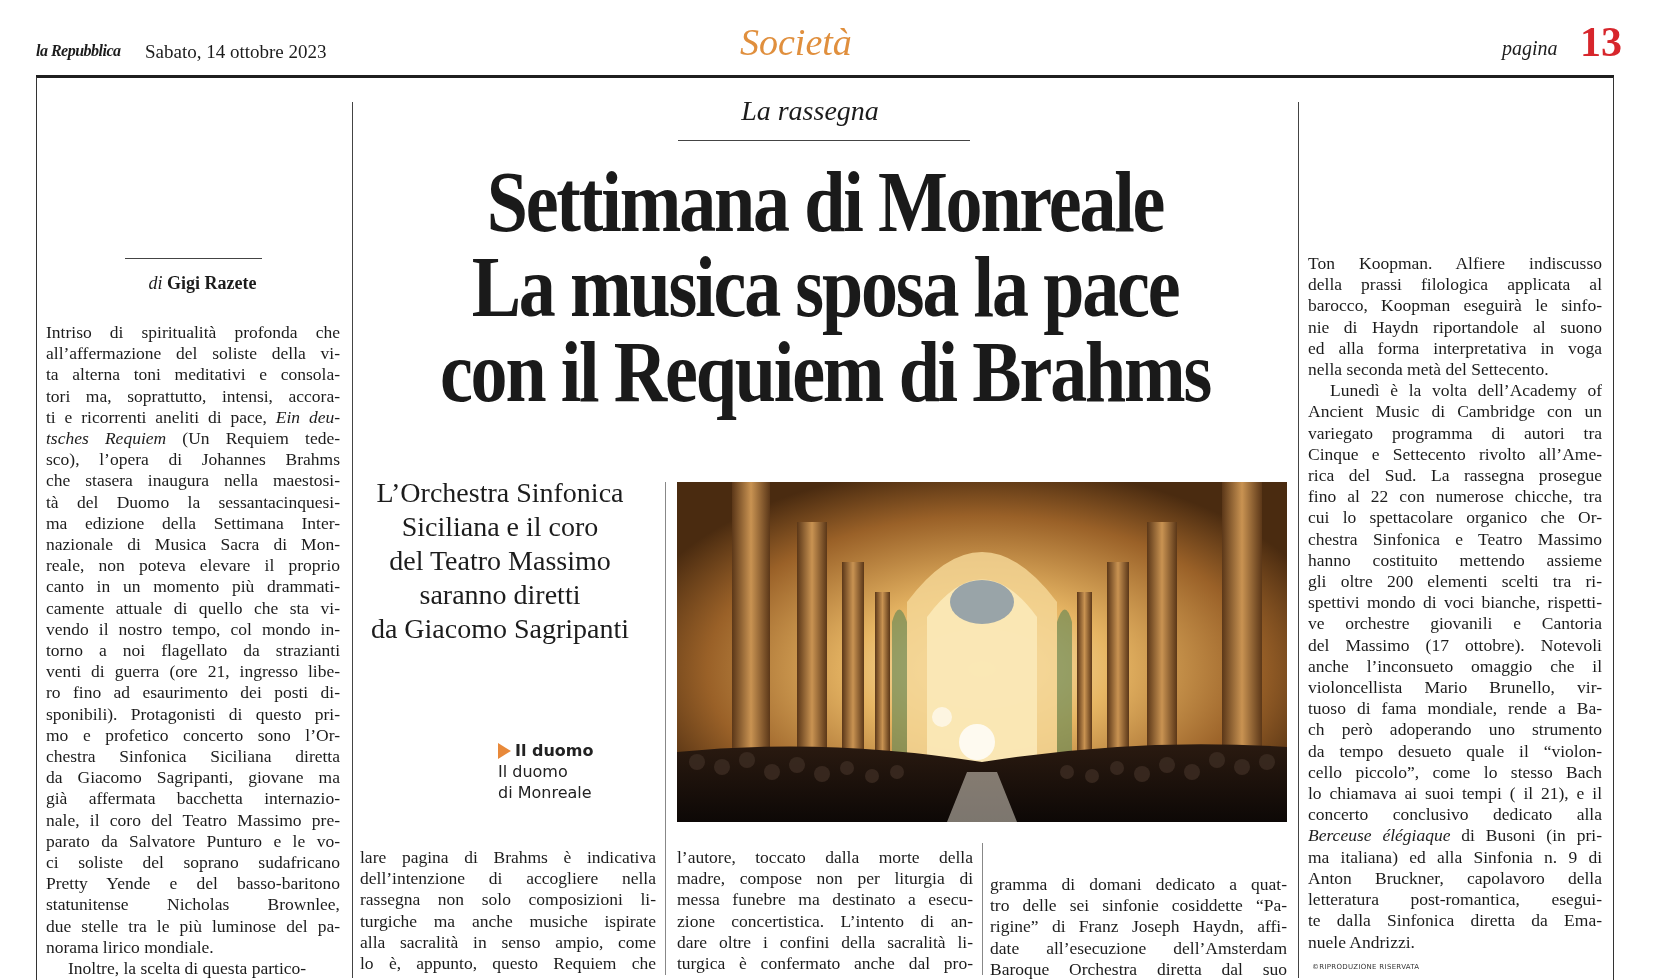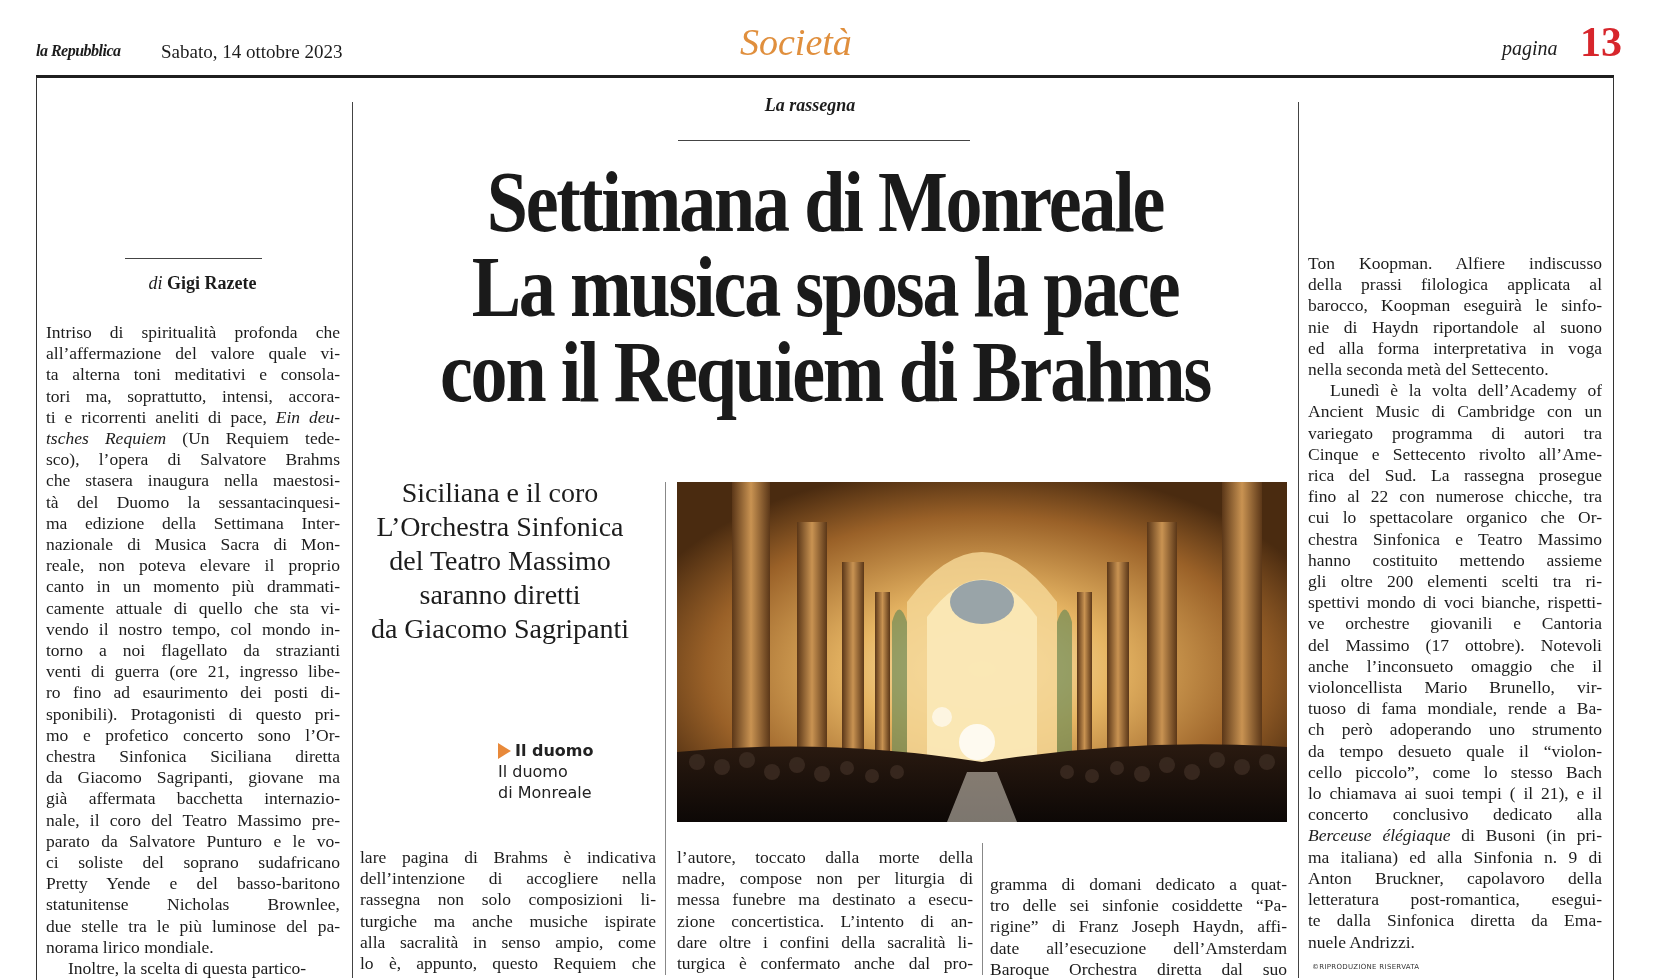--- a/index.html
+++ b/index.html
@@ -1,32 +1,32 @@
 <!DOCTYPE html>
 <html><head>
 <meta charset="utf-8">
 <style>
   * { box-sizing: border-box; margin: 0; padding: 0; }
   html, body { width: 1654px; height: 980px; background: #ffffff; overflow: hidden; }
   body { position: relative; font-family: "Liberation Serif", "DejaVu Serif", serif; color: #1c1c1c; }
 
   
   .masthead { position: absolute; left: 36px; top: 42px; font-weight: bold; font-size: 16px; letter-spacing: -0.5px; font-style: italic; }
-  .dateline { position: absolute; left: 145px; top: 41px; font-size: 19px; margin-left: 16px; }
+  .dateline { position: absolute; left: 145px; top: 41px; font-size: 19px; }
   .section { position: absolute; left: 740px; top: 20px; font-size: 38px; font-style: italic; color: #e08f3d; }
   .pagelabel { position: absolute; left: 1502px; top: 37px; font-size: 20px; font-style: italic; }
   .pagenum { position: absolute; left: 1580px; top: 18px; font-size: 42px; font-weight: bold; color: #d7262c; }
   .top-rule { position: absolute; left: 36px; top: 75px; width: 1578px; height: 3px; background: #1f1f1f; }
   .frame-left { position: absolute; left: 36px; top: 77px; width: 1px; height: 903px; background: #333; }
   .frame-right { position: absolute; left: 1613px; top: 77px; width: 1px; height: 903px; background: #333; }
 
   .col-rule { position: absolute; width: 1px; background: #444; }
 
   
-  .kicker { position: absolute; left: 640px; top: 95px; width: 340px; text-align: center; font-size: 18px; font-style: italic; font-weight: bold; }
+  .kicker { position: absolute; left: 640px; top: 95px; width: 340px; text-align: center; font-size: 28px; font-style: italic; font-weight: normal; }
   .kicker-rule { position: absolute; left: 678px; top: 140px; width: 292px; height: 1px; background: #444; }
   .headline { position: absolute; left: 355px; top: 160px; width: 940px; text-align: center; font-weight: bold; font-size: 86px; line-height: 85px; letter-spacing: -2.5px; transform: scaleX(0.86); transform-origin: center top; color: #1a1a1a; }
   .headline div { white-space: nowrap; }
 
   
   .byline-rule { position: absolute; left: 125px; top: 258px; width: 137px; height: 1px; background: #444; }
   .byline { position: absolute; left: 36px; top: 273px; width: 300px; text-align: center; font-size: 18px; padding-left: 33px; }
   .byline .di { font-style: italic; }
   .byline .name { font-weight: bold; }
 
@@ -76,26 +76,26 @@
 </div>
 
 <div class="byline-rule"></div>
 <div class="byline">
   <span class="di">di</span>
   <span class="name">Gigi Razete</span>
 </div>
 
 <div class="bodytext" id="col1" style="left:46px; top:322px; width:294px;">
     <span class="line">Intriso di spiritualità profonda che</span>
-    <span class="line">all’affermazione del valore quale vi-</span>
+    <span class="line">all’affermazione del soliste della vi-</span>
     <span class="line">ta alterna toni meditativi e consola-</span>
     <span class="line">tori ma, soprattutto, intensi, accora-</span>
     <span class="line">ti e ricorrenti aneliti di pace, <em>Ein deu-</em></span>
     <span class="line"><em>tsches Requiem</em> (Un Requiem tede-</span>
-    <span class="line">sco), l’opera di Salvatore Brahms</span>
+    <span class="line">sco), l’opera di Johannes Brahms</span>
     <span class="line">che stasera inaugura nella maestosi-</span>
     <span class="line">tà del Duomo la sessantacinquesi-</span>
     <span class="line">ma edizione della Settimana Inter-</span>
     <span class="line">nazionale di Musica Sacra di Mon-</span>
     <span class="line">reale, non poteva elevare il proprio</span>
     <span class="line">canto in un momento più drammati-</span>
     <span class="line">camente attuale di quello che sta vi-</span>
     <span class="line">vendo il nostro tempo, col mondo in-</span>
     <span class="line">torno a noi flagellato da strazianti</span>
     <span class="line">venti di guerra (ore 21, ingresso libe-</span>
@@ -109,22 +109,22 @@
     <span class="line">parato da Salvatore Punturo e le vo-</span>
     <span class="line">ci soliste del soprano sudafricano</span>
     <span class="line">Pretty Yende e del basso-baritono</span>
     <span class="line">statunitense Nicholas Brownlee,</span>
     <span class="line">due stelle tra le più luminose del pa-</span>
     <span class="line last">norama lirico mondiale.</span>
     <span class="line last" style="padding-left: 22px;">Inoltre, la scelta di questa partico-</span>
   </div>
 
 <div class="deck">
+  <div>L’Orchestra Sinfonica</div>
   <div>Siciliana e il coro</div>
-  <div>L’Orchestra Sinfonica</div>
   <div>del Teatro Massimo</div>
   <div>saranno diretti</div>
   <div>da Giacomo Sagripanti</div>
 </div>
 
 <div class="caption">
   <div class="cap-title">
     <span class="tri"></span>
     <span>Il duomo</span>
   </div>

